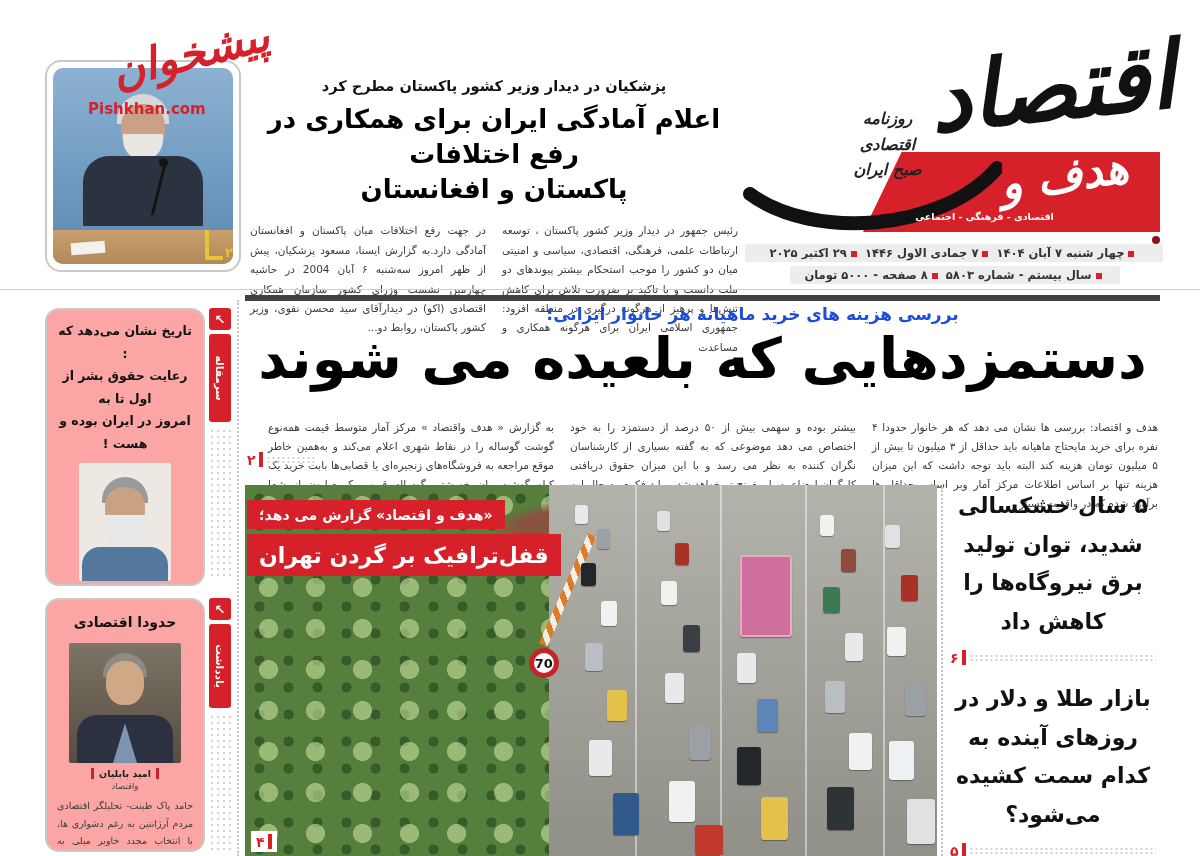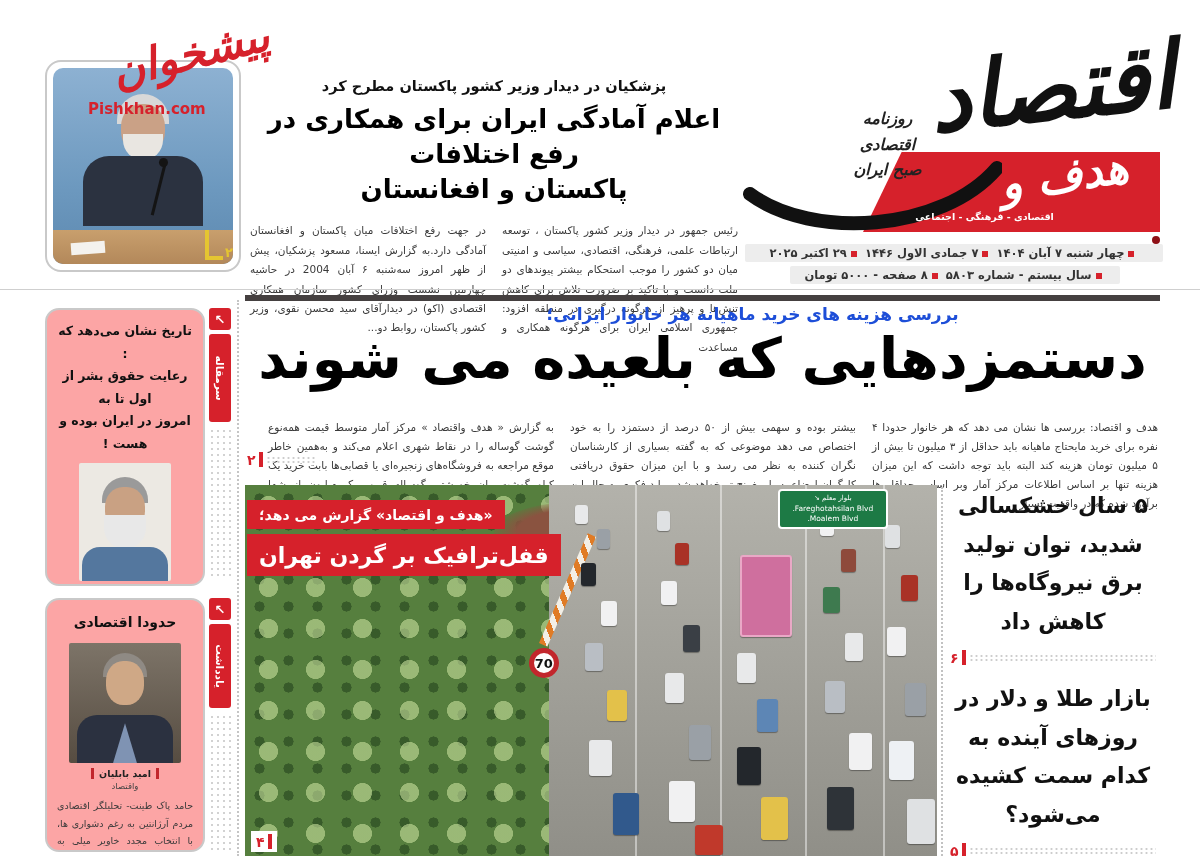--- a/index.html
+++ b/index.html
@@ -278,25 +278,20 @@
       <i class="car" style="left:580px;top:196px;width:20px;height:32px;background:#b9bec4;"></i>
       <i class="car" style="left:604px;top:248px;width:23px;height:37px;background:#f1f1f2;"></i>
       <i class="car" style="left:582px;top:302px;width:27px;height:43px;background:#2e3338;"></i>
       <i class="car" style="left:640px;top:40px;width:15px;height:23px;background:#dfe1e3;"></i>
       <i class="car" style="left:656px;top:90px;width:17px;height:26px;background:#a93226;"></i>
       <i class="car" style="left:642px;top:142px;width:19px;height:29px;background:#f1f1f2;"></i>
       <i class="car" style="left:660px;top:198px;width:21px;height:33px;background:#9aa0a6;"></i>
       <i class="car" style="left:644px;top:256px;width:25px;height:39px;background:#eef1f4;"></i>
       <i class="car" style="left:662px;top:314px;width:28px;height:45px;background:#dfe1e3;"></i>
     </div>
-    <div class="gsign">
-      <span class="fa">بلوار معلم ↘</span><br>
-      <span>Fareghotahsilan Blvd.</span><br>
-      <span>Moalem Blvd.</span>
-    </div>
     <div class="spd">70</div>
     <div class="badge badge2">قفل‌ترافیک بر گردن تهران</div>
     <div class="badge badge1">«هدف و اقتصاد» گزارش می دهد؛</div>
     <div class="photo-pm">
       <div class="pmark">
           <span class="pm-digit">۴</span>
           <span class="pm-bar"></span>
         </div>
     </div>
   </div>

